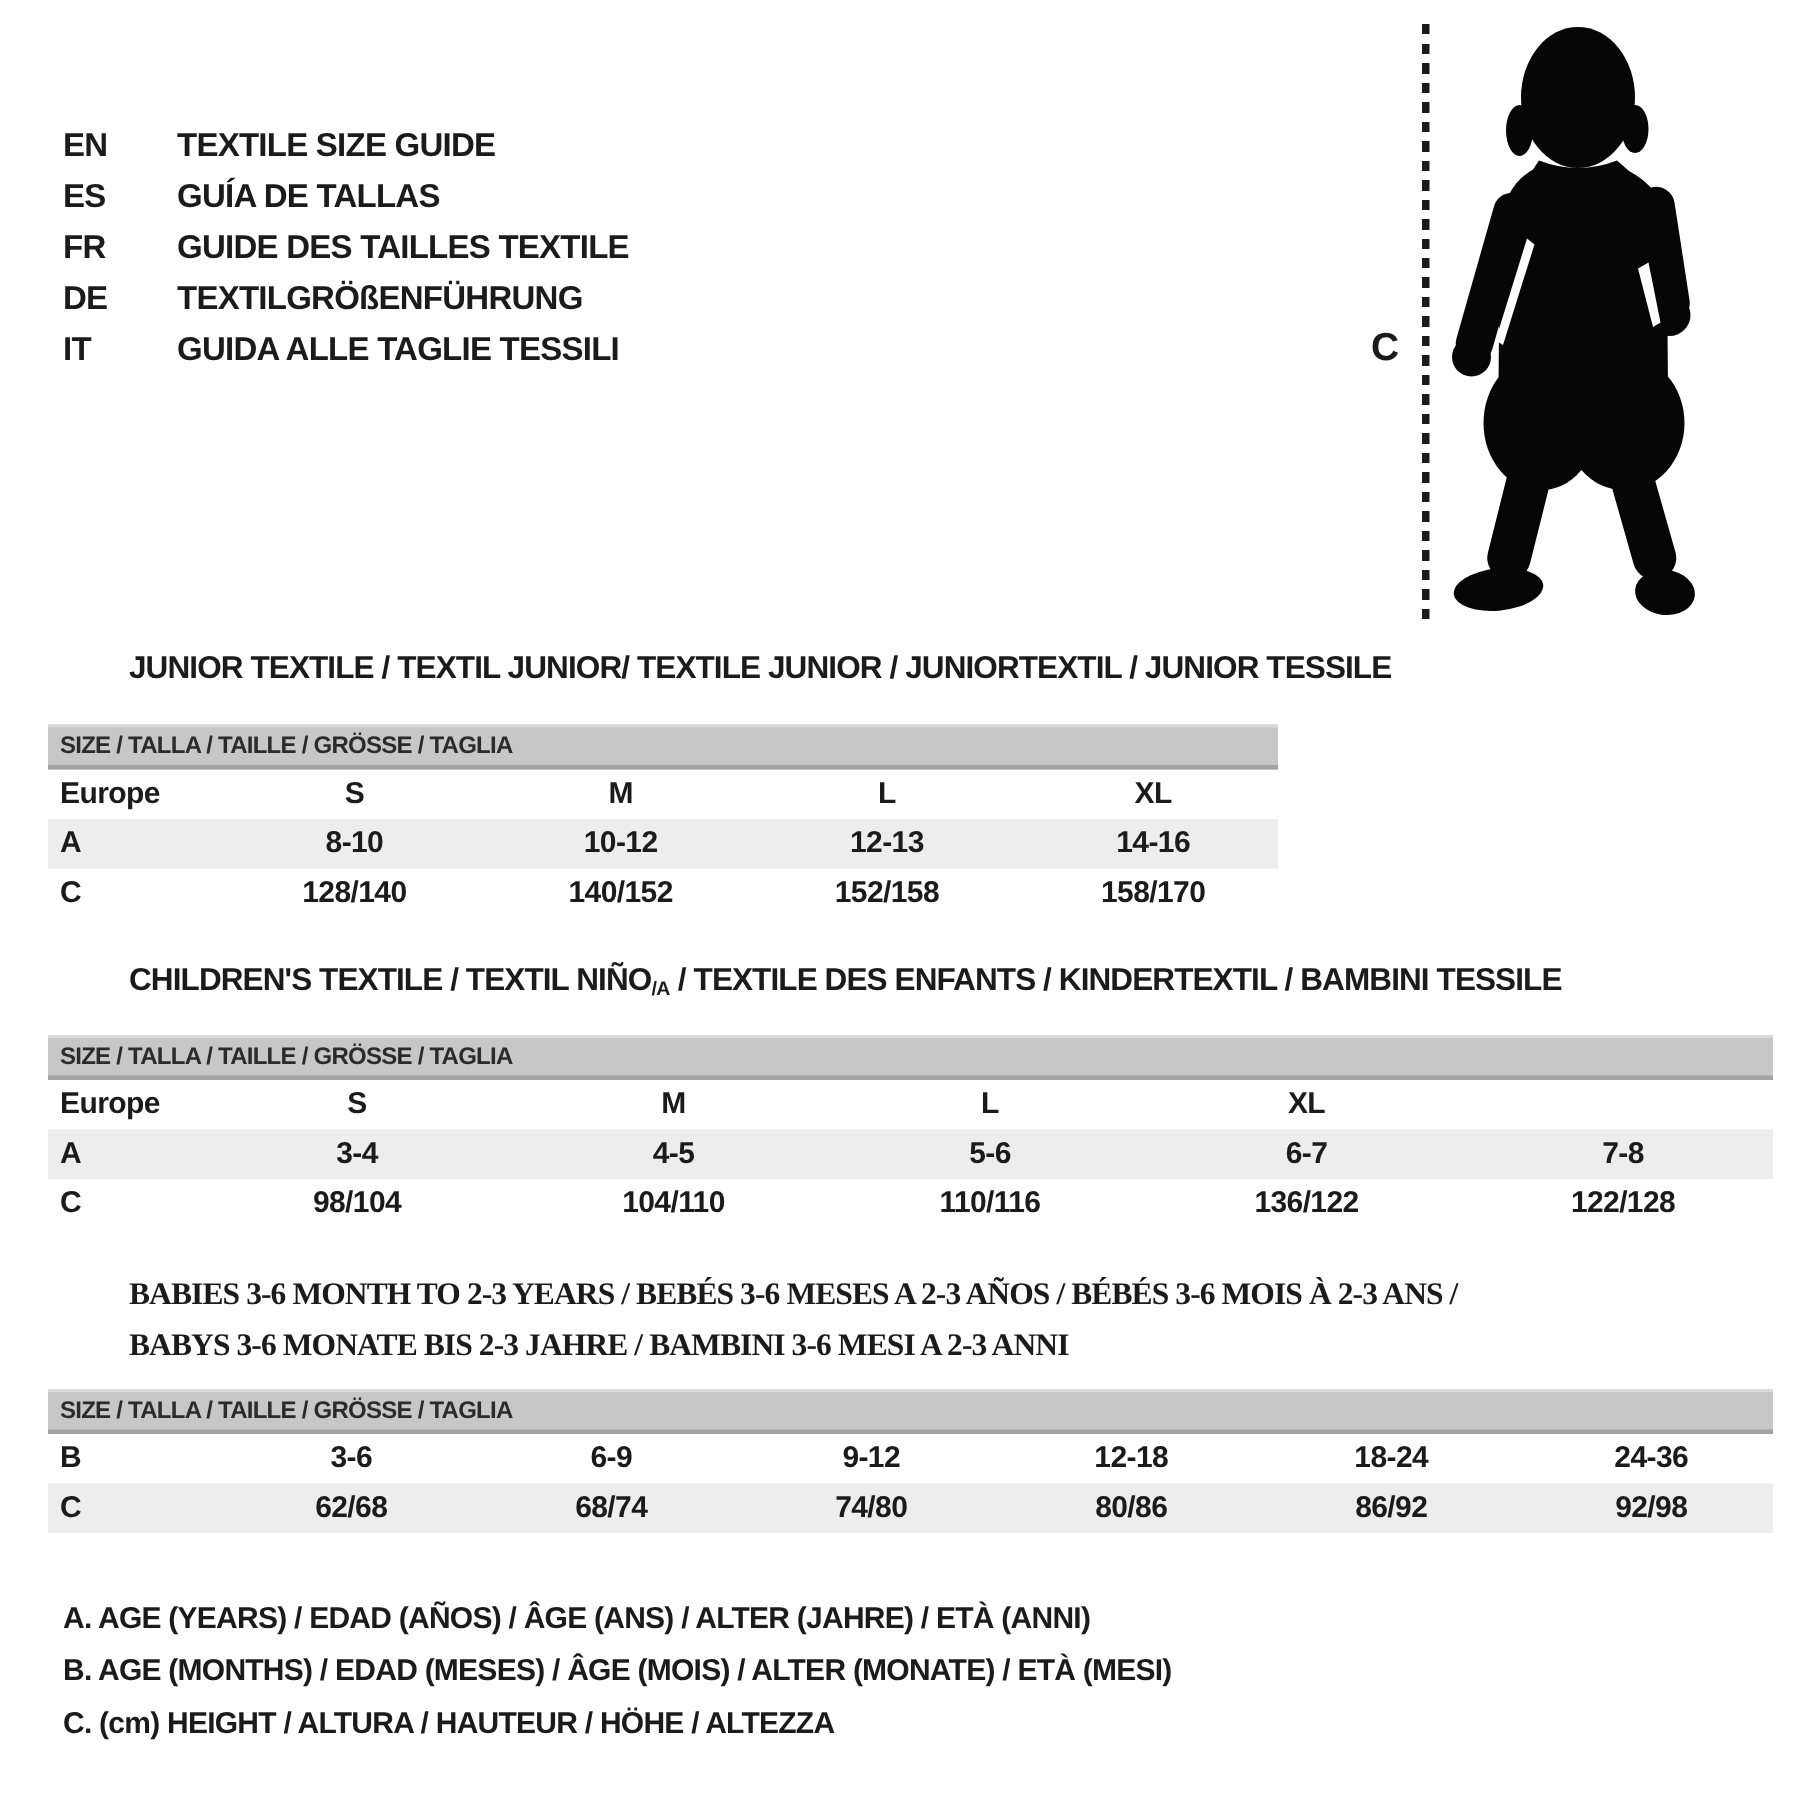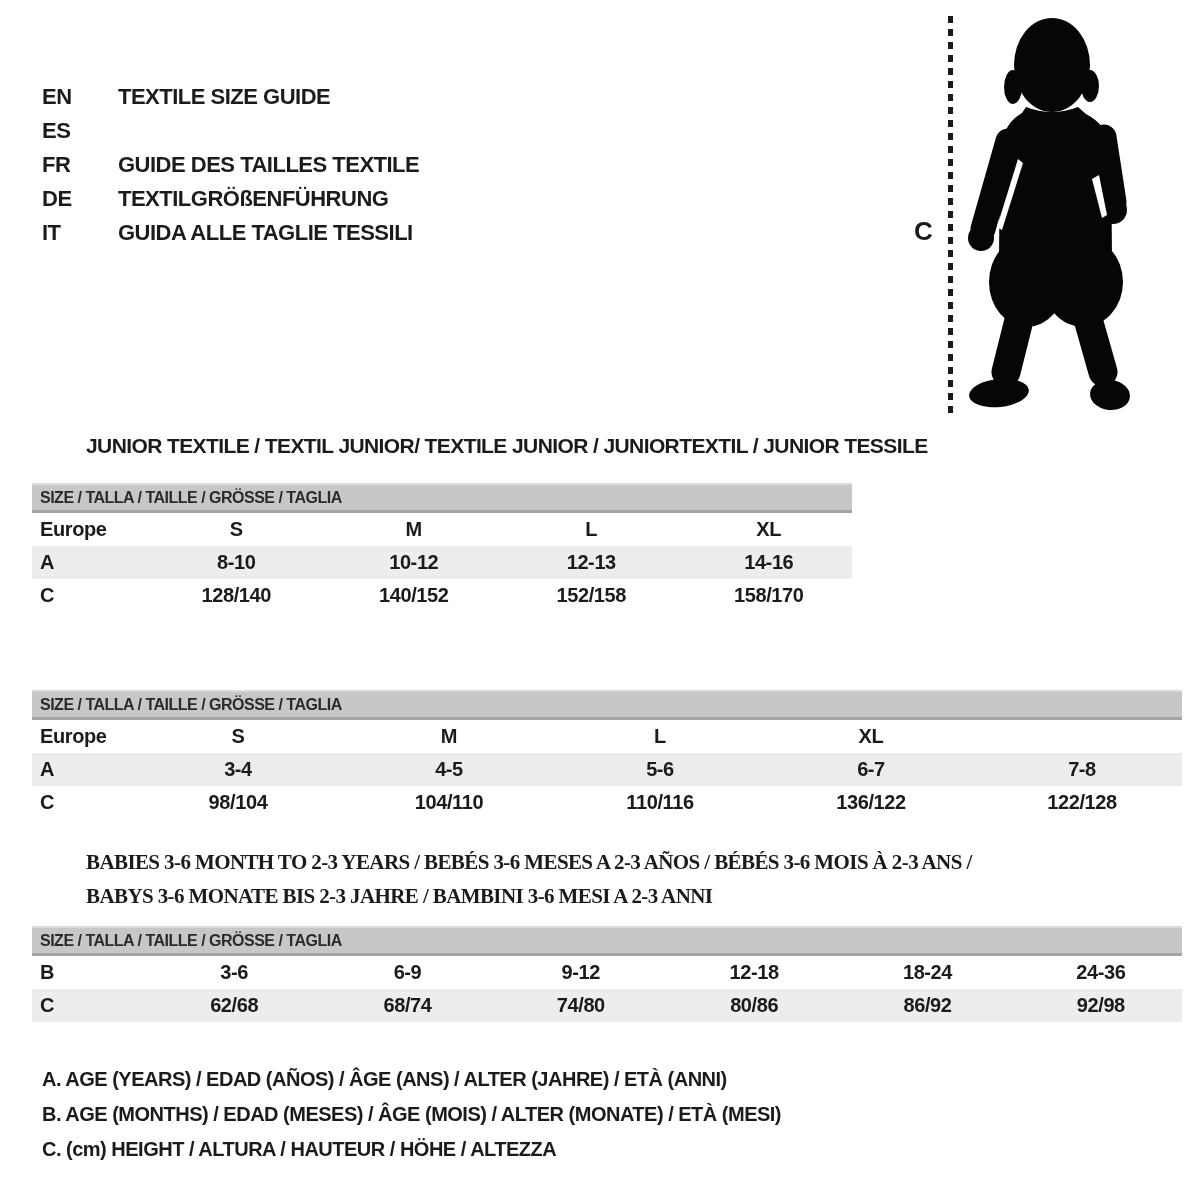--- a/index.html
+++ b/index.html
@@ -52,20 +52,21 @@
 
 <div id="canvas">
 
   <div class="lang-list">
     <div class="lang-row">
       <span class="lang-code">EN</span>
       <span class="lang-title">TEXTILE SIZE GUIDE</span>
     </div>
     <div class="lang-row">
       <span class="lang-code">ES</span>
+      <span class="lang-title">GUÍA DE TALLAS</span>
     </div>
     <div class="lang-row">
       <span class="lang-code">FR</span>
       <span class="lang-title">GUIDE DES TAILLES TEXTILE</span>
     </div>
     <div class="lang-row">
       <span class="lang-code">DE</span>
       <span class="lang-title">TEXTILGRÖßENFÜHRUNG</span>
     </div>
     <div class="lang-row">
@@ -123,20 +124,23 @@
     </div>
     <div class="trow cols-junior">
       <div class="cell lbl">C</div>
       <div class="cell val">128/140</div>
       <div class="cell val">140/152</div>
       <div class="cell val">152/158</div>
       <div class="cell val">158/170</div>
     </div>
   </div>
 
+  <div class="section-title" style="top:642px;">
+    <span>CHILDREN'S TEXTILE / TEXTIL NIÑO</span><span class="sub">/A</span><span> / TEXTILE DES ENFANTS / KINDERTEXTIL / BAMBINI TESSILE</span>
+  </div>
   <div class="size-table w-wide" style="top:690px;">
     <div class="size-bar">
       <span>SIZE / TALLA / TAILLE / GRÖSSE / TAGLIA</span>
     </div>
     <div class="trow cols-children">
       <div class="cell lbl">Europe</div>
       <div class="cell val">S</div>
       <div class="cell val">M</div>
       <div class="cell val">L</div>
       <div class="cell val">XL</div>

